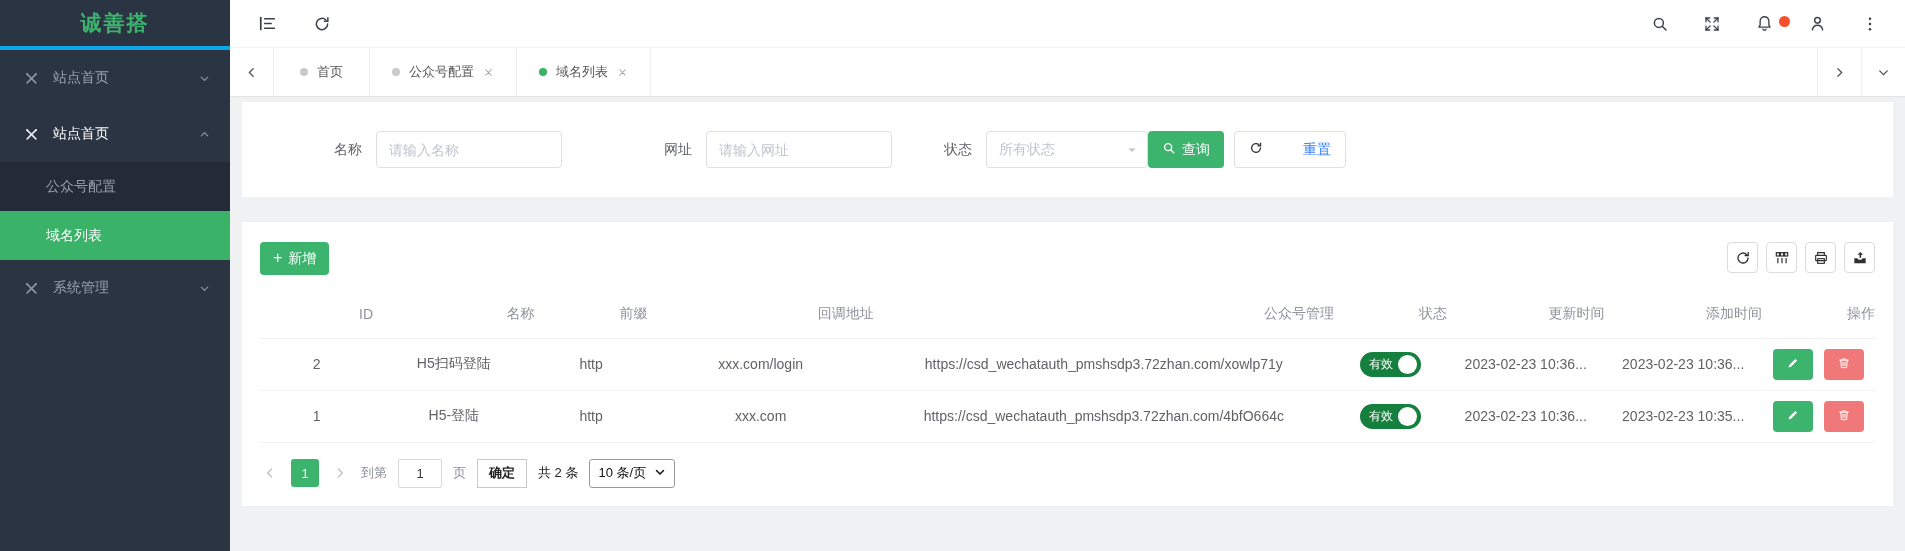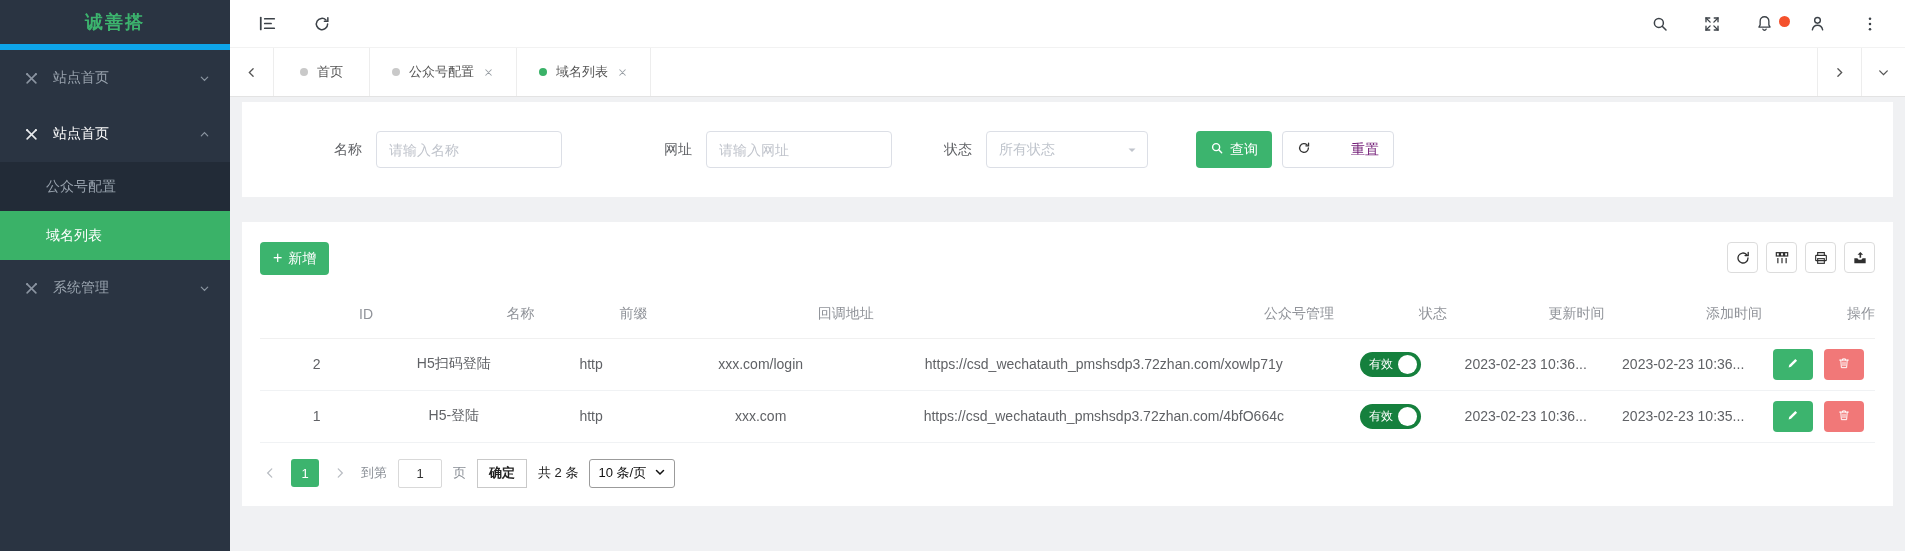--- a/index.html
+++ b/index.html
@@ -3,22 +3,22 @@
 <meta charset="utf-8">
 <style>
   * { margin:0; padding:0; box-sizing:border-box; }
   html,body { width:1905px; height:551px; overflow:hidden; }
   body { font-family:"Liberation Sans", sans-serif; background:#f0f1f3; color:#606266; }
   .app { display:flex; width:1905px; height:551px; }
 
   
   .sidebar { width:230px; flex-shrink:0; background:#2a3442; display:flex; flex-direction:column; }
   .logo { height:50px; display:flex; align-items:center; justify-content:center;
-          color:#3cb46e; font-size:18px; font-weight:bold; letter-spacing:2px;
-          border-bottom:6px solid #0ea5e9; }
+          color:#3cb46e; font-size:21px; font-weight:bold; letter-spacing:2px;
+          border-bottom:4px solid #0ea5e9; }
   .menu-item { height:56px; display:flex; align-items:center; padding:0 20px 0 24px;
                color:#98a2ad; font-size:14px; cursor:pointer; }
   .menu-item.open { color:#fdfdfd; }
   .mi-icon { width:16px; height:16px; margin-right:13px; display:flex; align-items:center; color:#8b95a1; }
   .menu-item.open .mi-icon { color:#e8eaec; }
   .mi-caret { margin-left:auto; display:flex; color:#8b95a1; }
   .submenu { background:#222b37; }
   .submenu-item { height:49px; display:flex; align-items:center; padding-left:46px;
                   color:#97a1ac; font-size:14px; cursor:pointer; }
   .submenu-item.active { background:#3ab268; color:#fff; }
@@ -59,22 +59,22 @@
   .f-input::placeholder { color:#c0c4cc; }
   .gap-lg { margin-right:102px; }
   .gap-md { margin-right:52px; }
   .select-box { position:relative; width:162px; height:37px; border:1px solid #dcdfe6;
                 border-radius:4px; display:flex; align-items:center; padding:0 30px 0 12px;
                 font-size:14px; color:#bfc4cc; cursor:pointer; }
   .select-caret { position:absolute; right:8px; top:11px; color:#c0c4cc; }
   .btn { height:37px; display:inline-flex; align-items:center; gap:6px; border-radius:4px;
          font-size:14px; padding:0 14px; cursor:pointer; border:none; }
   .btn-green { background:#3cb46e; color:#fff; }
-  .btn-plain { background:#fff; border:1px solid #dcdfe6; color:#701a75;gap:40px; }
-  .btn-search { margin-left:48px; }
+  .btn-plain { background:#fff; border:1px solid #dcdfe6; color:#3b82f6;gap:40px; }
+  .btn-search { }
   .btn-reset { margin-left:10px; }
 
   
   .table-card { margin:25px 12px 0; background:#fff; padding:20px 18px 18px; }
   .table-toolbar { display:flex; align-items:flex-start; }
   .btn-add { height:33px; padding:0 13px; }
   .plus-glyph { font-size:16px; line-height:1; margin-top:-2px; }
   .tool-icons { margin-left:auto; display:flex; gap:8px; }
   .tool-btn { width:31px; height:31px; border:1px solid #dcdcdc; border-radius:4px; background:#fff;
               display:flex; align-items:center; justify-content:center; color:#2f2f2f; cursor:pointer; }

